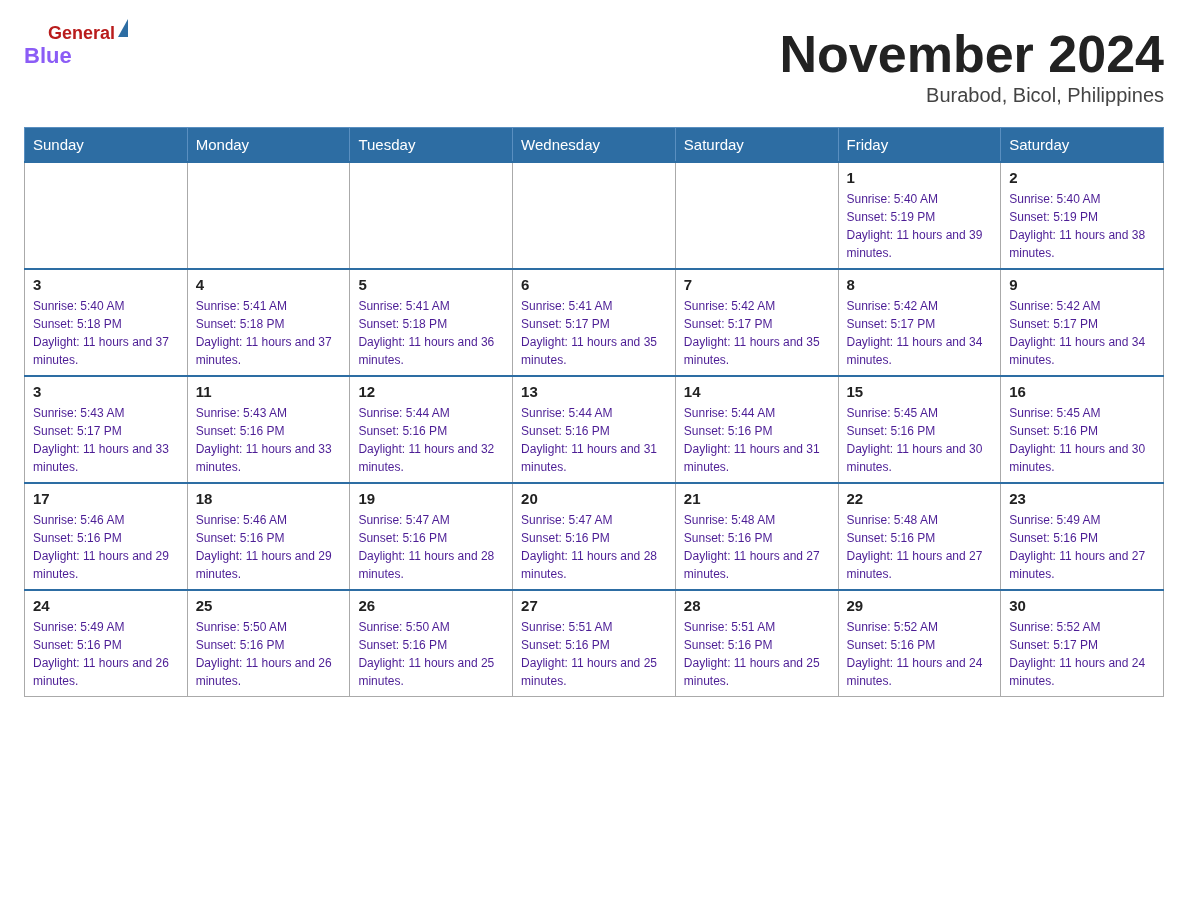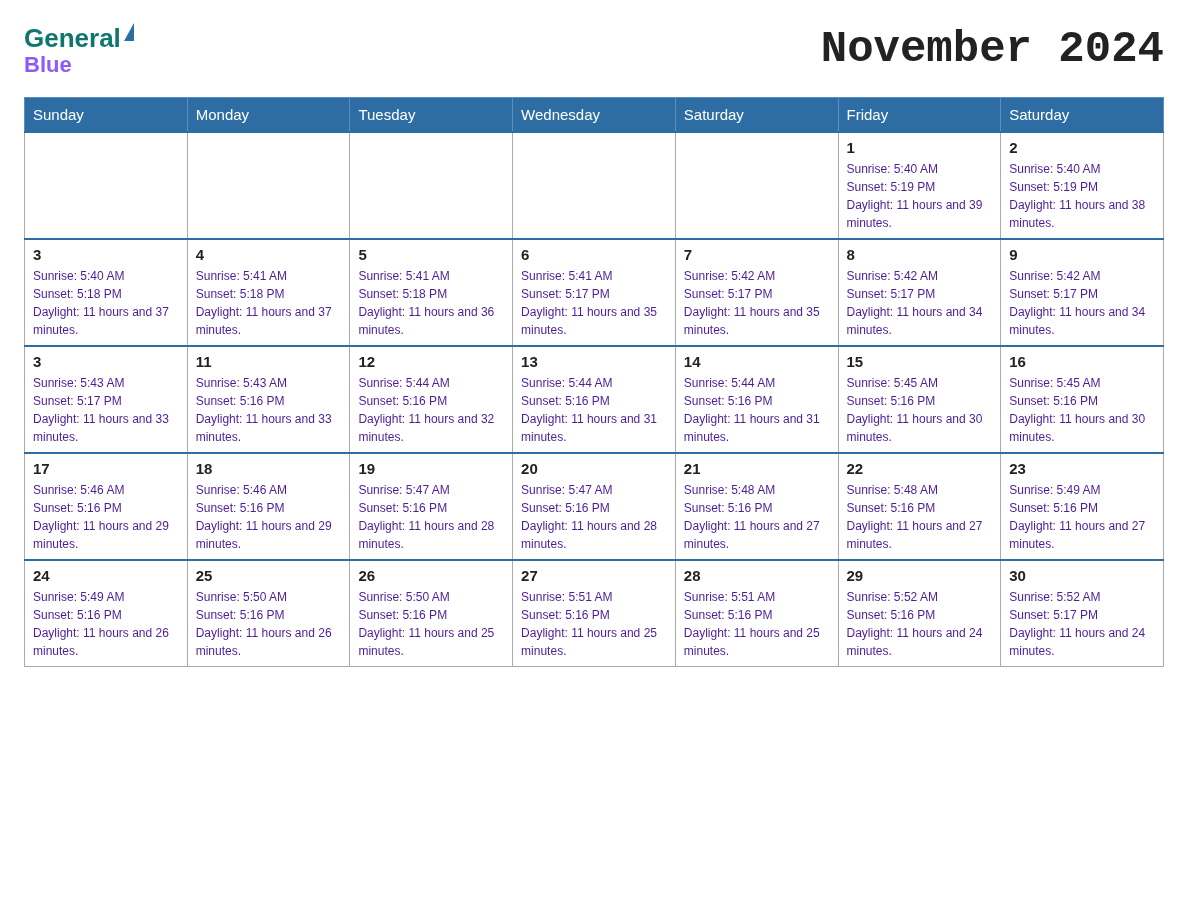--- a/index.html
+++ b/index.html
@@ -14,37 +14,37 @@
       display: flex;
       justify-content: space-between;
       align-items: flex-start;
       margin-bottom: 20px;
     }
     .logo {
       display: flex;
       align-items: center;
     }
     .logo-text-general {
-      font-size: 26px;
+      font-size: 18px;
       font-weight: bold;
-      color: #0f766e;
+      color: #b91c1c;
+      margin-left: 24px;
     }
     .logo-text-blue {
       font-size: 22px;
       font-weight: bold;
       color: #8b5cf6;
     }
     .title-block {
       text-align: right;
     }
     .month-title {
-      font-size: 44px;
+      font-size: 52px;
       font-weight: bold;
       color: #222;
-      font-family: Liberation Mono, monospace;
     }
     .location-title {
       font-size: 20px;
       color: #444;
     }
     .calendar {
       width: 100%;
       border-collapse: collapse;
       border: 1px solid #999;
     }
@@ -90,20 +90,21 @@
         <span class="logo-text-general">General</span>
         <span style="display:inline-block;width:0;height:0;border-left:10px solid transparent;border-right:0px solid transparent;border-bottom:18px solid #2d6da3;margin-left:3px;position:relative;top:-6px;"></span>
       </div>
       <div>
         <span class="logo-text-blue">Blue</span>
       </div>
     </div>
   </div>
   <div class="title-block">
     <div class="month-title">November 2024</div>
+    <div class="location-title">Burabod, Bicol, Philippines</div>
   </div>
 </div>
 
 <table class="calendar">
   <thead>
     <tr>
     <th>Sunday</th>
         <th>Monday</th>
         <th>Tuesday</th>
         <th>Wednesday</th>

